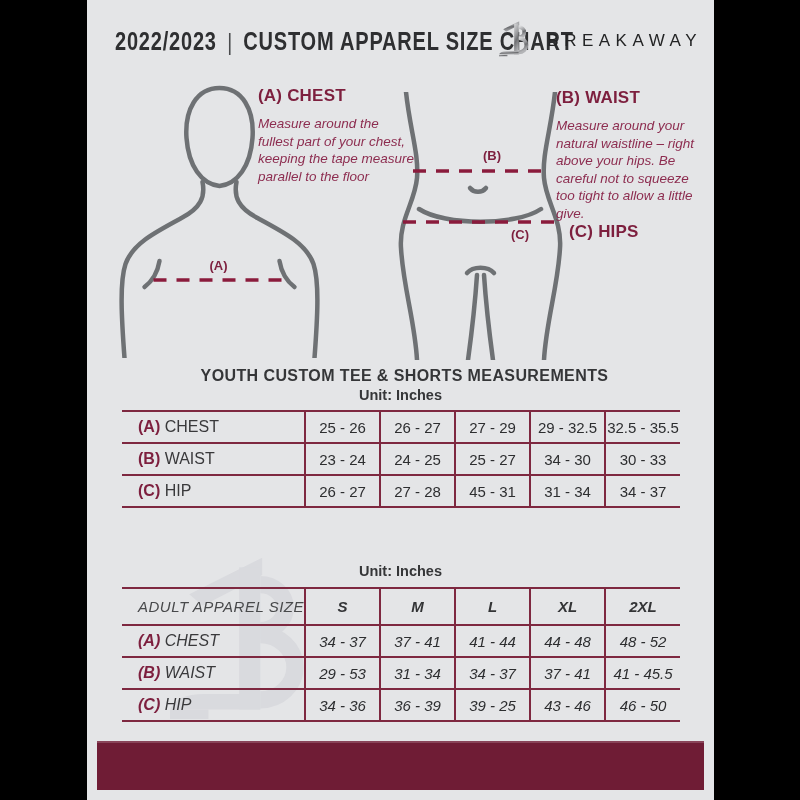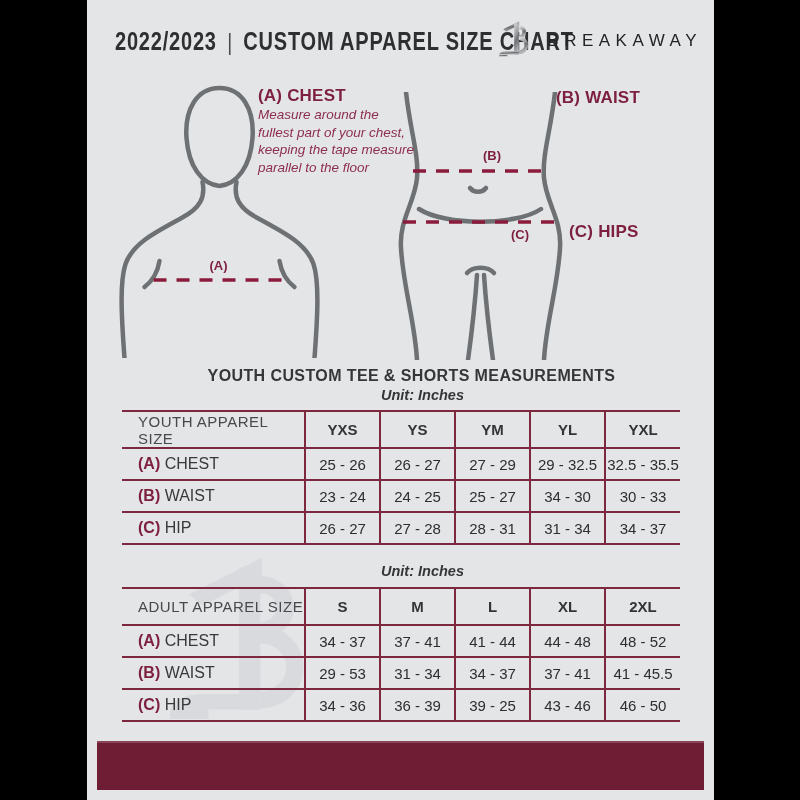--- a/index.html
+++ b/index.html
@@ -17,28 +17,28 @@
 
   
   .fig-svg { position:absolute; }
   .fig { fill:none; stroke:#6e7174; stroke-width:4.5; stroke-linecap:round; }
   .dash { fill:none; stroke:#8a1b3c; stroke-width:3.6; stroke-dasharray:13 10; }
   .tag { font-family:"Liberation Sans",sans-serif; font-size:13px; font-weight:bold; fill:#7d1f3e; }
 
   
   .guide { position:absolute; }
   .guide-h { font-size:17px; font-weight:bold; color:#7d1f3e; letter-spacing:.2px; }
-  .guide-p { font-size:13.5px; font-style:italic; color:#8d2d50;
+  .guide-p { margin-top:9px; font-size:13.5px; font-style:italic; color:#8d2d50;
              line-height:1.3; white-space:pre-line; }
 
   
-  .sec-title { position:absolute; left:11px; width:627px; text-align:center;
+  .sec-title { position:absolute; left:4px; width:627px; text-align:center;
                font-size:16px; font-weight:bold; color:#353638; letter-spacing:.4px; }
   .sec-unit  { position:absolute; left:0; width:627px; text-align:center;
-               font-size:14.5px; font-weight:bold; font-style:italic; color:#353638;padding-left:22px; }
+               font-size:14.5px; font-weight:bold; color:#353638; }
 
   
   .size-table { position:absolute; left:35px; width:558px; border-collapse:collapse;
                 table-layout:fixed; border-top:2px solid #7e2840; }
   .size-table th, .size-table td { border-bottom:2px solid #7e2840; padding:0; }
   .size-table th + th, .size-table td + td { border-left:2px solid #7e2840; }
   .size-table th { height:35px; }
   .size-table td { height:30px; }
   .th-label { text-align:left; padding-left:16px !important; font-weight:normal;
               color:#48494b; font-size:15px; letter-spacing:.5px; }
@@ -123,77 +123,70 @@
       <text class="tag" x="118" y="147">(C)</text>
     </svg>
 
     <div class="guide" style="left:171px; top:86px; width:158px;">
       <div class="guide-h"><span>(A)</span> <span>CHEST</span></div>
       <div class="guide-p">Measure around the fullest part of your chest, keeping the tape measure parallel to the floor</div>
     </div>
 
     <div class="guide" style="left:469px; top:88px; width:152px;">
       <div class="guide-h"><span>(B)</span> <span>WAIST</span></div>
+      <div class="guide-p">Measure around your natural waistline – right above your hips. Be careful not to squeeze too tight to allow a little give.</div>
     </div>
 
     <div class="guide" style="left:482px; top:222px; width:158px;">
       <div class="guide-h"><span>(C)</span> <span>HIPS</span></div>
     </div>
 
     <div class="sec-title" style="top:367px;">YOUTH CUSTOM TEE &amp; SHORTS MEASUREMENTS</div>
     <div class="sec-unit" style="top:387px;">Unit: Inches</div>
 
     <table class="size-table" style="top:410px;">
       <colgroup>
           <col style="width:183px">
           <col style="width:75px">
           <col style="width:75px">
           <col style="width:75px">
           <col style="width:75px">
           <col style="width:75px">
         </colgroup>
       <tbody>
-          <tr>
-        <th class="th-label">YOUTH APPAREL SIZE</th>
-        <th class="th-size">YXS</th>
-        <th class="th-size">YS</th>
-        <th class="th-size">YM</th>
-        <th class="th-size">YL</th>
-        <th class="th-size">YXL</th>
-      </tr>
       <tr>
         <td class="td-label"><b>(A)</b> <span>CHEST</span></td>
         <td class="td-val">25 - 26</td>
         <td class="td-val">26 - 27</td>
         <td class="td-val">27 - 29</td>
         <td class="td-val">29 - 32.5</td>
         <td class="td-val">32.5 - 35.5</td>
       </tr>
       <tr>
         <td class="td-label"><b>(B)</b> <span>WAIST</span></td>
         <td class="td-val">23 - 24</td>
         <td class="td-val">24 - 25</td>
         <td class="td-val">25 - 27</td>
         <td class="td-val">34 - 30</td>
         <td class="td-val">30 - 33</td>
       </tr>
       <tr>
         <td class="td-label"><b>(C)</b> <span>HIP</span></td>
         <td class="td-val">26 - 27</td>
         <td class="td-val">27 - 28</td>
-        <td class="td-val">28 - 31</td>
+        <td class="td-val">45 - 31</td>
         <td class="td-val">31 - 34</td>
         <td class="td-val">34 - 37</td>
       </tr>
     </tbody>
       </table>
 
     <div class="sec-unit" style="top:563px;">Unit: Inches</div>
 
-    <table class="size-table" style="top:587px;">
+    <table class="size-table" style="top:587px;font-style:italic;">
       <colgroup>
           <col style="width:183px">
           <col style="width:75px">
           <col style="width:75px">
           <col style="width:75px">
           <col style="width:75px">
           <col style="width:75px">
         </colgroup>
       <tbody>
           <tr>

